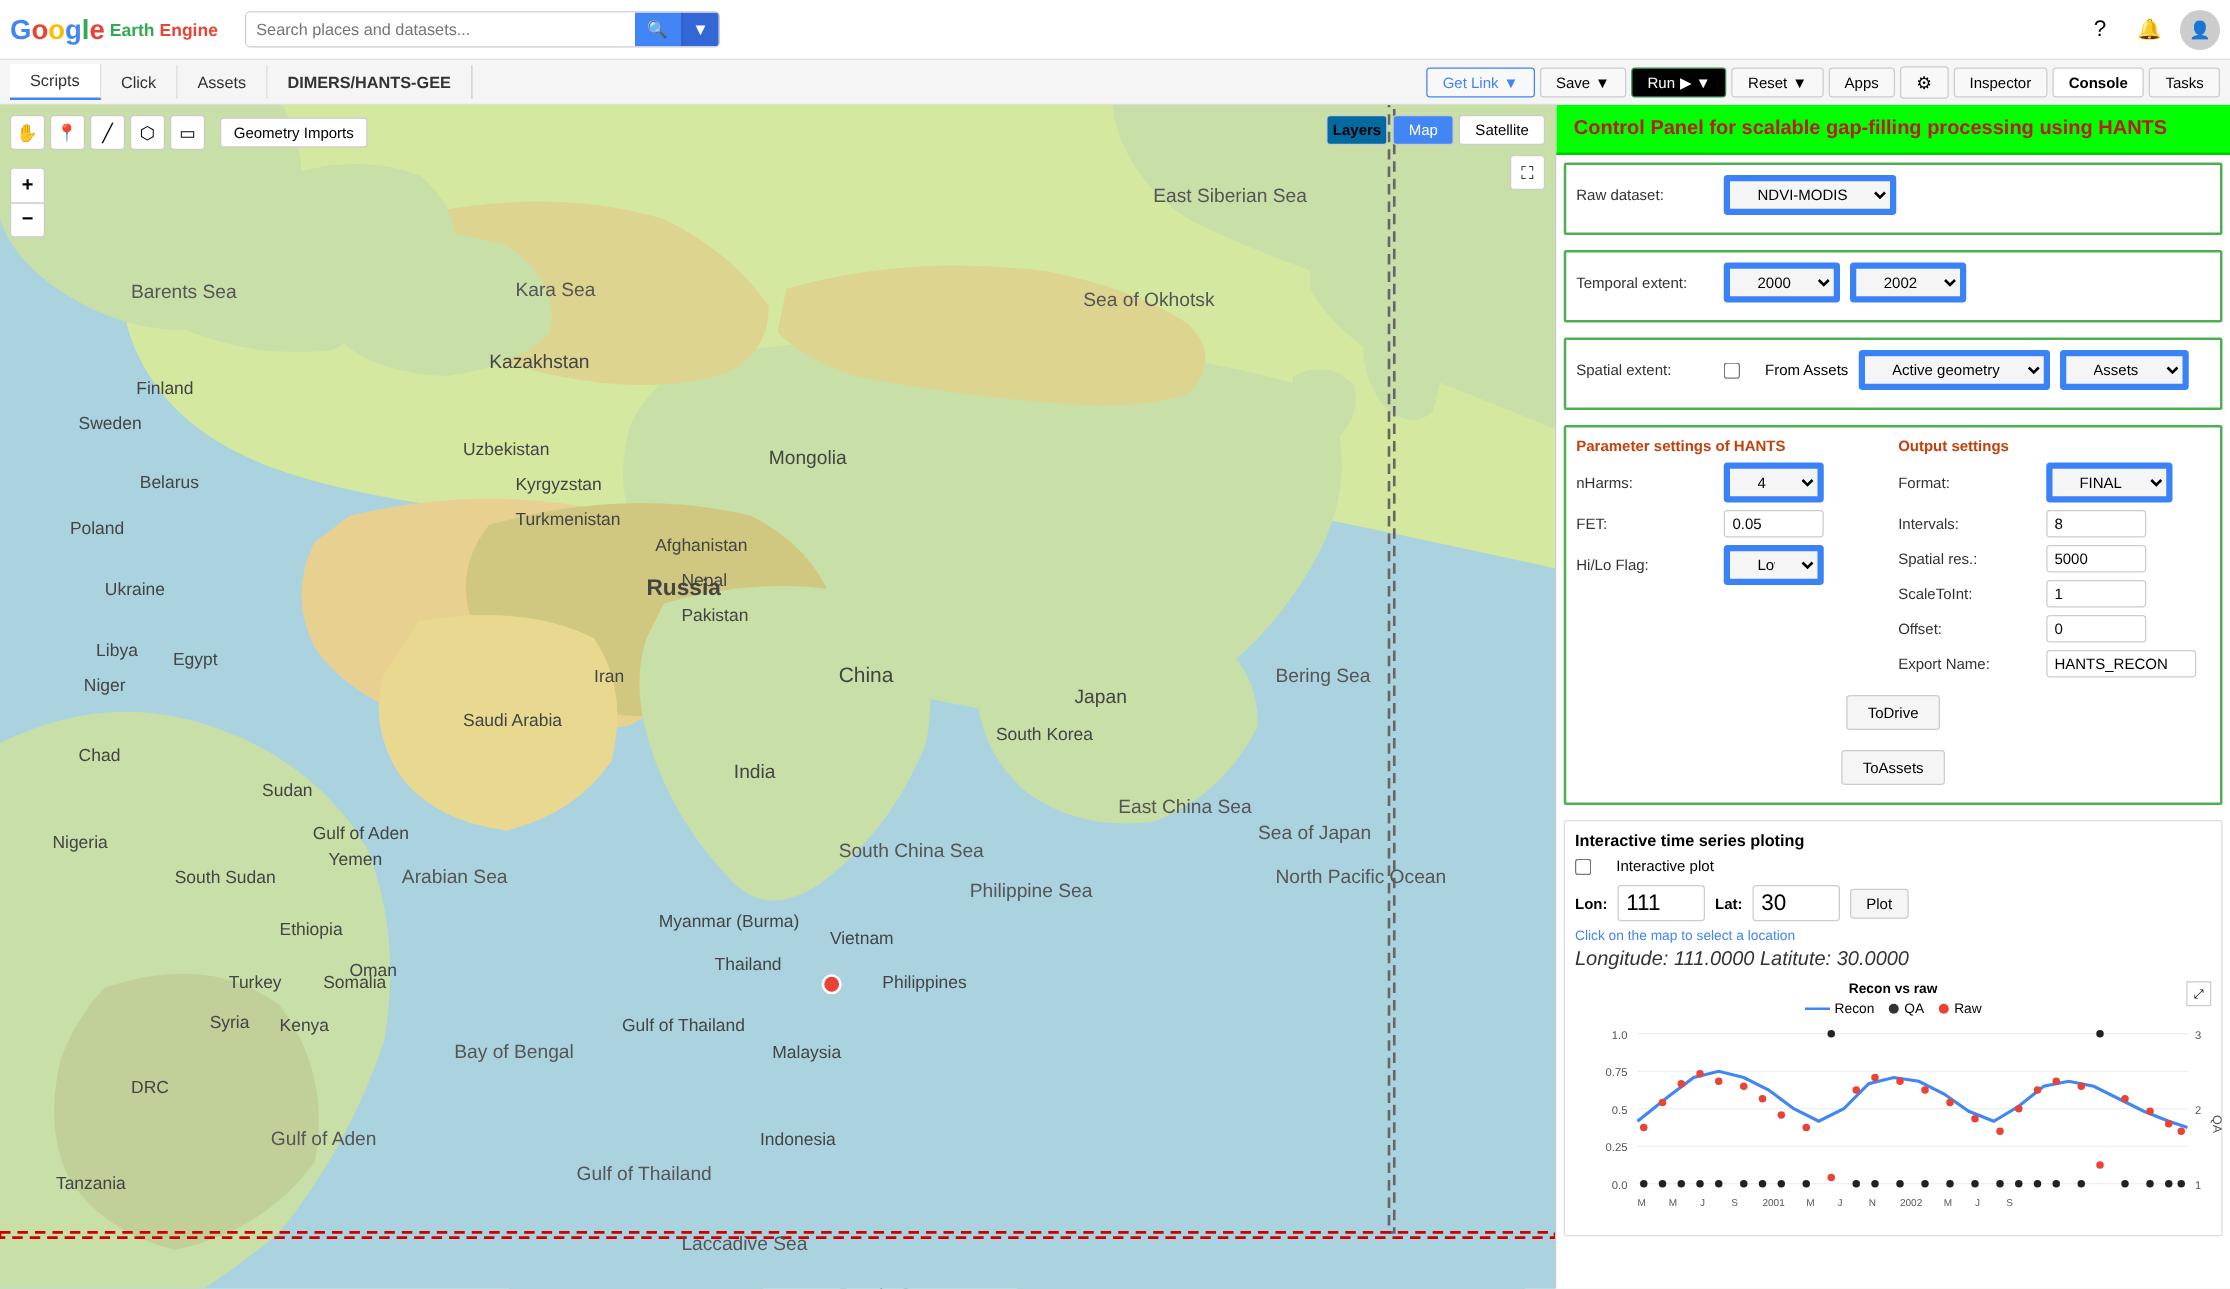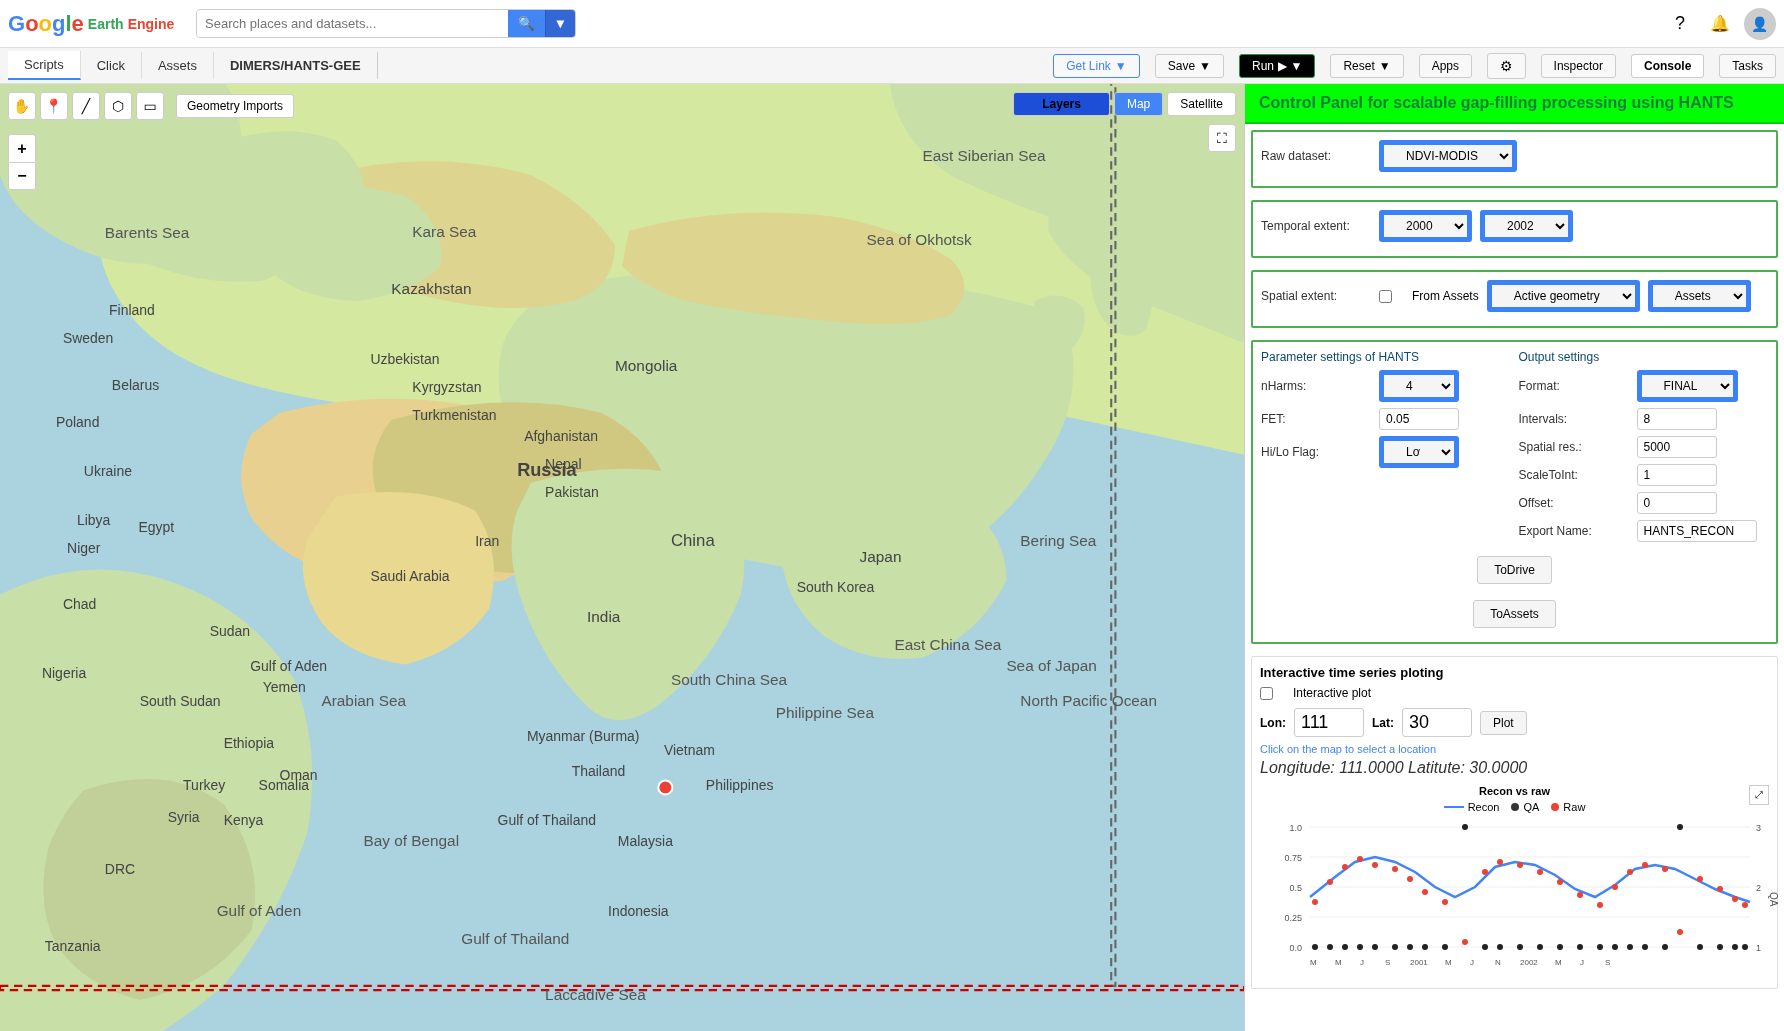--- a/index.html
+++ b/index.html
@@ -28,21 +28,21 @@
     }
     .nav-tab {
       padding: 6px 16px; cursor: pointer; font-size: 13px; font-weight: 500;
       border-right: 1px solid #ddd; color: #333;
     }
     .nav-tab.active { background: #fff; border-bottom: 2px solid #4285F4; }
     #path-label {
       padding: 6px 16px; font-size: 13px; font-weight: bold; color: #333;
       border-right: 1px solid #ccc;
     }
-    #toolbar-right { margin-left: auto; display: flex; align-items: center; gap: 15px; }
+    #toolbar-right { margin-left: auto; display: flex; align-items: center; gap: 4px; }
     .toolbar-btn {
       padding: 4px 12px; font-size: 12px; border: 1px solid #ccc;
       border-radius: 3px; background: #f8f8f8; cursor: pointer; display: flex; align-items: center; gap: 4px;
     }
     .toolbar-btn.green { background: #000000; color: #fff; border-color: #2d9248; }
     .toolbar-btn.blue-outline { border-color: #4285F4; color: #4285F4; }
     .tab-active { background: #fff; border-bottom: 2px solid #333; font-weight: bold; }
     .console-tab { background: #fff; padding: 4px 12px; font-size: 12px; font-weight: bold; border: 1px solid #ccc; cursor: pointer; }
 
     
@@ -87,21 +87,21 @@
 
     
     #right-panel {
       width: 540px; min-width: 540px; background: #fff;
       border-left: 1px solid #ccc; overflow-y: auto; display: flex; flex-direction: column;
     }
 
     
     #cp-header {
       background: #00FF00; padding: 10px 14px;
-      font-size: 16px; font-weight: bold; color: #15803d; border-bottom: 2px solid #00cc00;
+      font-size: 16px; font-weight: bold; color: #b91c1c; border-bottom: 2px solid #00cc00;
     }
 
     
     .panel-section {
       border: 2px solid #4CAF50; margin: 6px; border-radius: 2px; padding: 8px;
     }
     .panel-row {
       display: flex; align-items: center; margin-bottom: 6px; gap: 8px;
     }
     .panel-label { font-size: 12px; color: #333; min-width: 110px; }
@@ -111,21 +111,21 @@
     }
     .panel-input {
       border: 1px solid #ccc; border-radius: 3px; padding: 3px 6px; font-size: 12px;
       width: 80px;
     }
     .checkbox-label { display: flex; align-items: center; gap: 20px; font-size: 12px; }
 
     
     .params-container { display: flex; gap: 8px; }
     .params-col { flex: 1; }
-    .params-col h4 { font-size: 12px; font-weight: normal; margin-bottom: 6px; color: #0c4a6e; }
+    .params-col h4 { font-size: 12px; font-weight: bold; margin-bottom: 6px; color: #c2410c; }
 
     
     .action-btn {
       padding: 6px 16px; border: 1px solid #ccc; border-radius: 3px;
       background: #f5f5f5; cursor: pointer; font-size: 12px; font-weight: 500;
     }
 
     
     #chart-section { margin: 6px; border: 1px solid #ddd; border-radius: 2px; padding: 8px; }
     #chart-section h3 { font-size: 13px; font-weight: bold; margin-bottom: 6px; }
@@ -139,21 +139,21 @@
 
     
     #chart-container { position: relative; }
     #chart-title { text-align: center; font-size: 11px; font-weight: bold; margin-bottom: 4px; }
     .chart-legend { display: flex; gap: 12px; justify-content: center; margin-bottom: 4px; font-size: 11px; }
     .legend-item { display: flex; align-items: center; gap: 4px; }
     #chart-expand { position: absolute; top: 0; right: 0; width: 20px; height: 20px; background: #fff; border: 1px solid #ccc; cursor: pointer; font-size: 10px; display: flex; align-items: center; justify-content: center; }
 
     
     #layers-badge {
-      padding: 4px 28px; background: #1d4ed8; border: 1px solid #ccc;
+      padding: 4px 4px; background: #0369a1; border: 1px solid #ccc;
       border-radius: 3px; font-size: 12px; font-weight: bold; cursor: pointer;
     }
   </style>
 </head>
 <body>
 
 <div id="topbar">
   <div id="logo">
     <span style="font-size:22px;font-weight:bold;">
       <span style="color:#4285F4;">G</span><span style="color:#EA4335;">o</span><span style="color:#FBBC05;">o</span><span style="color:#4285F4;">g</span><span style="color:#34A853;">l</span><span style="color:#EA4335;">e</span>

